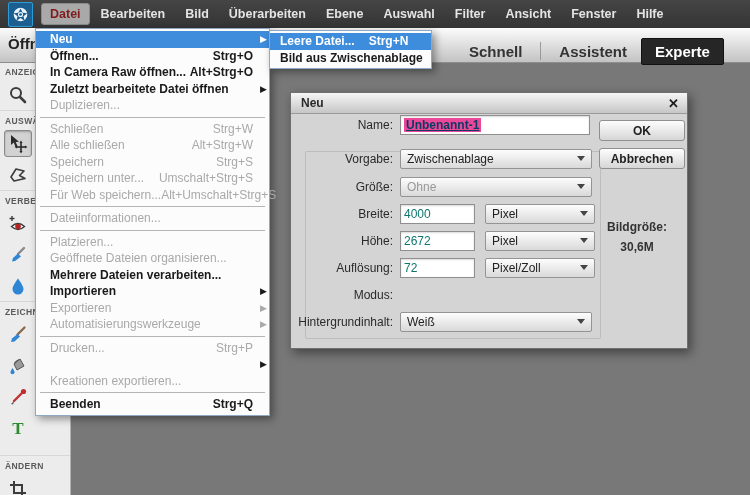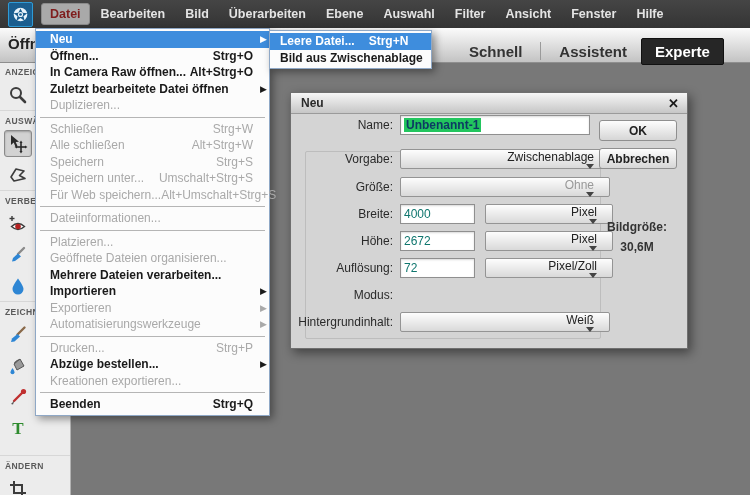--- a/index.html
+++ b/index.html
@@ -39,27 +39,27 @@
   .dtitle{position:absolute;left:0;top:0;right:0;height:20px;background:linear-gradient(#f6f6f6,#c6c6c6);border-bottom:1px solid #9a9a9a;display:flex;align-items:center;}
   .dtitle .ttext{font-size:12px;font-weight:bold;color:#2a2a2a;margin-left:10px;flex:1;}
   .dclose{font-size:13px;font-weight:bold;color:#1a1a1a;margin-right:8px;cursor:default;}
   .fieldset{position:absolute;left:14px;top:58px;width:294px;height:186px;border:1px solid #bdbdbd;border-radius:2px;}
   .drow{position:absolute;left:0;height:21px;display:flex;align-items:center;}
   .dlabel{display:inline-block;width:102px;text-align:right;font-size:12px;color:#2a2a2a;margin-right:7px;}
   .dinput{background:#fff;border:1px solid #8f8f8f;height:18px;font-size:12px;color:#222;display:flex;align-items:center;padding:0 3px;box-shadow:inset 0 1px 2px rgba(0,0,0,.15);}
   .dinput.w188{width:182px;}
   .dinput.w73{width:67px;}
   .dinput input{border:none;outline:none;width:100%;font-size:12px;font-family:"Liberation Sans",sans-serif;color:#0f766e;background:transparent;padding:0;}
-  .sel{background:#22c55e;color:#0d3a63;font-weight:bold;padding:0 2px;}
-  .dd{background:linear-gradient(#fdfdfd,#d9d9d9);border:1px solid #949494;border-radius:2px;height:18px;display:flex;align-items:flex-end;font-size:12px;color:#222;padding:0 15px;justify-content:space-between;flex-direction:column;}
+  .sel{background:#ec4899;color:#0d3a63;font-weight:bold;padding:0 2px;text-decoration:underline;}
+  .dd{background:linear-gradient(#fdfdfd,#d9d9d9);border:1px solid #949494;border-radius:2px;height:18px;display:flex;align-items:center;font-size:12px;color:#222;padding:0 6px;justify-content:space-between;}
   .dd.w188{width:178px;}
   .dd.w106{width:96px;}
   .dd.disabled span.v{color:#999;}
   .arr{width:0;height:0;border-left:4px solid transparent;border-right:4px solid transparent;border-top:5px solid #444;margin-left:6px;}
-  .dbtn{position:absolute;width:78px;height:21px;background:linear-gradient(#fdfdfd,#d6d6d6);border:1px solid #8f8f8f;border-radius:3px;font-size:12px;font-weight:bold;color:#222;font-family:"Liberation Sans",sans-serif;}
+  .dbtn{position:absolute;width:86px;height:21px;background:linear-gradient(#fdfdfd,#d6d6d6);border:1px solid #8f8f8f;border-radius:3px;font-size:12px;font-weight:bold;color:#222;font-family:"Liberation Sans",sans-serif;}
   .imgsize{position:absolute;left:300px;top:124px;width:92px;text-align:center;font-size:12px;font-weight:bold;color:#333;line-height:20px;}
 
   
   .filemenu{position:absolute;left:35px;top:28px;width:233px;background:#fcfcfc;border:1px solid #8fa8c6;box-shadow:3px 3px 8px rgba(0,0,0,.4);z-index:40;padding:2px 0;}
   .mrow{height:16.5px;display:flex;align-items:center;padding:0 2px 0 14px;font-size:12px;}
   .mrow .ml{white-space:nowrap;color:#1a1a1a;font-weight:bold;}
   .mrow .ms{margin-left:auto;color:#1a1a1a;font-weight:bold;white-space:nowrap;}
   .mrow .ma{width:12px;text-align:right;color:#1a1a1a;font-size:9px;margin-left:2px;}
   .mrow.dis .ml,.mrow.dis .ms,.mrow.dis .ma{color:#a9a9a9;font-weight:normal;}
   .mrow.hl{background:#3e8ddd;}
@@ -412,21 +412,20 @@
         <span class="ms"></span>
         <span class="ma">▶</span>
       </div>
       <div class="msep"></div>
       <div class="mrow dis">
         <span class="ml">Drucken...</span>
         <span class="ms">Strg+P</span>
         <span class="ma"></span>
       </div>
       <div class="mrow">
-        <span class="ml">Abzüge bestellen...</span>
         <span class="ms"></span>
         <span class="ma">▶</span>
       </div>
       <div class="mrow dis">
         <span class="ml">Kreationen exportieren...</span>
         <span class="ms"></span>
         <span class="ma"></span>
       </div>
       <div class="msep"></div>
       <div class="mrow">

